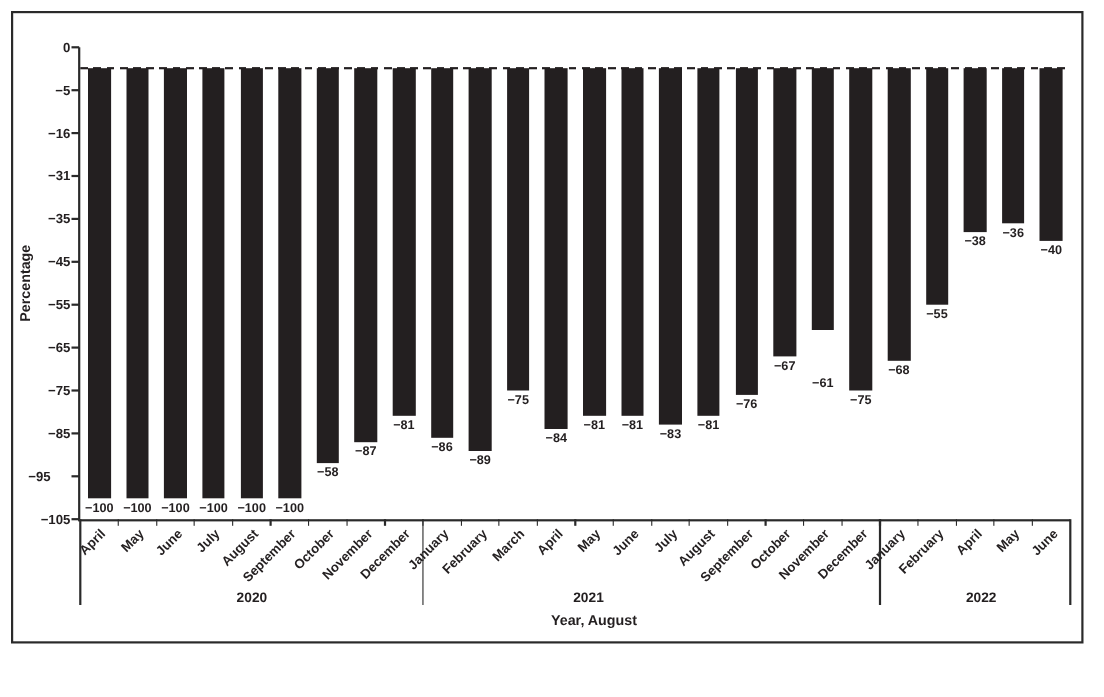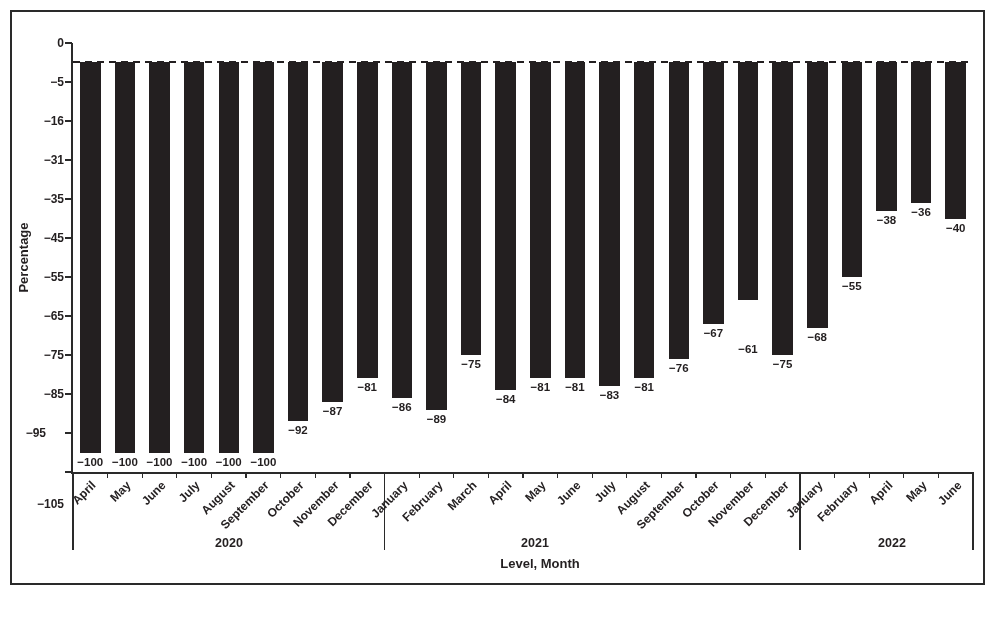--- a/index.html
+++ b/index.html
@@ -56,21 +56,21 @@
       <div class="abs yticklab" style="left: 22px; top: 269px;">−55</div>
       <div class="abs ytick" style="left: 65px; top: 315.2px; width: 6.5px; height: 1.6px;"></div>
       <div class="abs yticklab" style="left: 22px; top: 308px;">−65</div>
       <div class="abs ytick" style="left: 65px; top: 354.2px; width: 6.5px; height: 1.6px;"></div>
       <div class="abs yticklab" style="left: 22px; top: 347px;">−75</div>
       <div class="abs ytick" style="left: 65px; top: 393.2px; width: 6.5px; height: 1.6px;"></div>
       <div class="abs yticklab" style="left: 22px; top: 386px;">−85</div>
       <div class="abs ytick" style="left: 65px; top: 432.2px; width: 6.5px; height: 1.6px;"></div>
       <div class="abs yticklab" style="left: 4px; top: 425px;">−95</div>
       <div class="abs ytick" style="left: 65px; top: 471.2px; width: 6.5px; height: 1.6px;"></div>
-      <div class="abs yticklab" style="left: 22px; top: 464px; margin-top: 32px;">−105</div>
+      <div class="abs yticklab" style="left: 22px; top: 464px;">−105</div>
       <div class="abs dash" style="left: 73px; top: 60.5px; width: 898px;"></div>
       <div class="abs" style="left: 80.1px; top: 61.5px; width: 20.5px; height: 391px; background: rgb(35, 31, 32);"></div>
       <div class="abs vlab" style="left: 64.3px; top: 455.5px;">−100</div>
       <div class="abs mlab" style="left: -15.7px; top: 476px;">April</div>
       <div class="abs" style="left: 114.7px; top: 61.5px; width: 20.5px; height: 391px; background: rgb(35, 31, 32);"></div>
       <div class="abs vlab" style="left: 98.9px; top: 455.5px;">−100</div>
       <div class="abs mlab" style="left: 18.9px; top: 476px;">May</div>
       <div class="abs mtick" style="left: 106.9px; top: 472px; height: 6px;"></div>
       <div class="abs" style="left: 149.3px; top: 61.5px; width: 20.5px; height: 391px; background: rgb(35, 31, 32);"></div>
       <div class="abs vlab" style="left: 133.5px; top: 455.5px;">−100</div>
@@ -82,21 +82,21 @@
       <div class="abs mtick" style="left: 176.1px; top: 472px; height: 6px;"></div>
       <div class="abs" style="left: 218.5px; top: 61.5px; width: 20.5px; height: 391px; background: rgb(35, 31, 32);"></div>
       <div class="abs vlab" style="left: 202.8px; top: 455.5px;">−100</div>
       <div class="abs mlab" style="left: 122.8px; top: 476px;">August</div>
       <div class="abs mtick" style="left: 210.8px; top: 472px; height: 6px;"></div>
       <div class="abs" style="left: 253.1px; top: 61.5px; width: 20.5px; height: 391px; background: rgb(35, 31, 32);"></div>
       <div class="abs vlab" style="left: 237.4px; top: 455.5px;">−100</div>
       <div class="abs mlab" style="left: 157.4px; top: 476px;">September</div>
       <div class="abs mtick" style="left: 245.4px; top: 472px; height: 6px;"></div>
       <div class="abs" style="left: 287.8px; top: 61.5px; width: 20.5px; height: 359.8px; background: rgb(35, 31, 32);"></div>
-      <div class="abs vlab" style="left: 272px; top: 424.3px;">−92</div>
+      <div class="abs vlab" style="left: 272px; top: 424.3px;">−58</div>
       <div class="abs mlab" style="left: 192px; top: 476px;">October</div>
       <div class="abs mtick" style="left: 280px; top: 472px; height: 6px;"></div>
       <div class="abs" style="left: 322.4px; top: 61.5px; width: 20.5px; height: 340.3px; background: rgb(35, 31, 32);"></div>
       <div class="abs vlab" style="left: 306.6px; top: 404.8px;">−87</div>
       <div class="abs mlab" style="left: 226.6px; top: 476px;">November</div>
       <div class="abs mtick" style="left: 314.6px; top: 472px; height: 6px;"></div>
       <div class="abs" style="left: 357px; top: 61.5px; width: 20.5px; height: 316.9px; background: rgb(35, 31, 32);"></div>
       <div class="abs vlab" style="left: 341.2px; top: 381.4px;">−81</div>
       <div class="abs mlab" style="left: 261.2px; top: 476px;">December</div>
       <div class="abs mtick" style="left: 349.2px; top: 472px; height: 6px;"></div>
@@ -170,16 +170,16 @@
       <div class="abs mtick" style="left: 937.7px; top: 472px; height: 6px;"></div>
       <div class="abs sep" style="left: 72.3px; top: 472px; height: 78px;"></div>
       <div class="abs sep" style="left: 383.8px; top: 472px; height: 78px;"></div>
       <div class="abs sep" style="left: 799.2px; top: 472px; height: 78px;"></div>
       <div class="abs sep" style="left: 972.3px; top: 472px; height: 78px;"></div>
       <div class="abs ylab-year" style="left: 184px; top: 536px;">2020</div>
       <div class="abs ylab-year" style="left: 490px; top: 536px;">2021</div>
       <div class="abs ylab-year" style="left: 847px; top: 536px;">2022</div>
     </div>
 
-  <div id="xlab" class="abs">Level, Month</div>
+  <div id="xlab" class="abs">Year, August</div>
 
 
 </div>
 
 </body></html>

